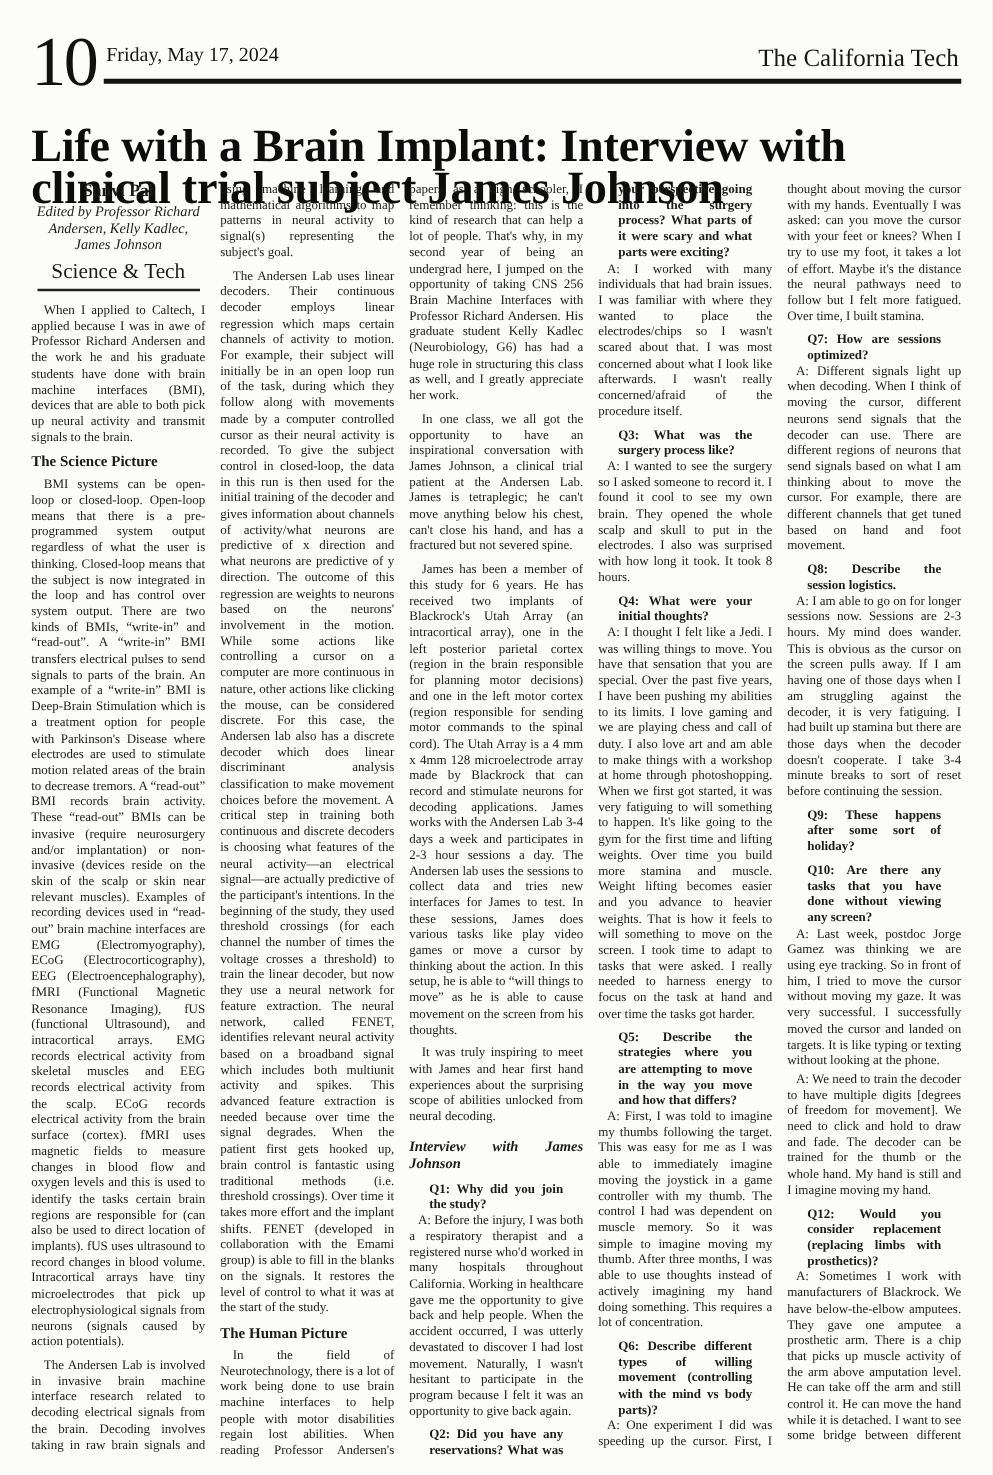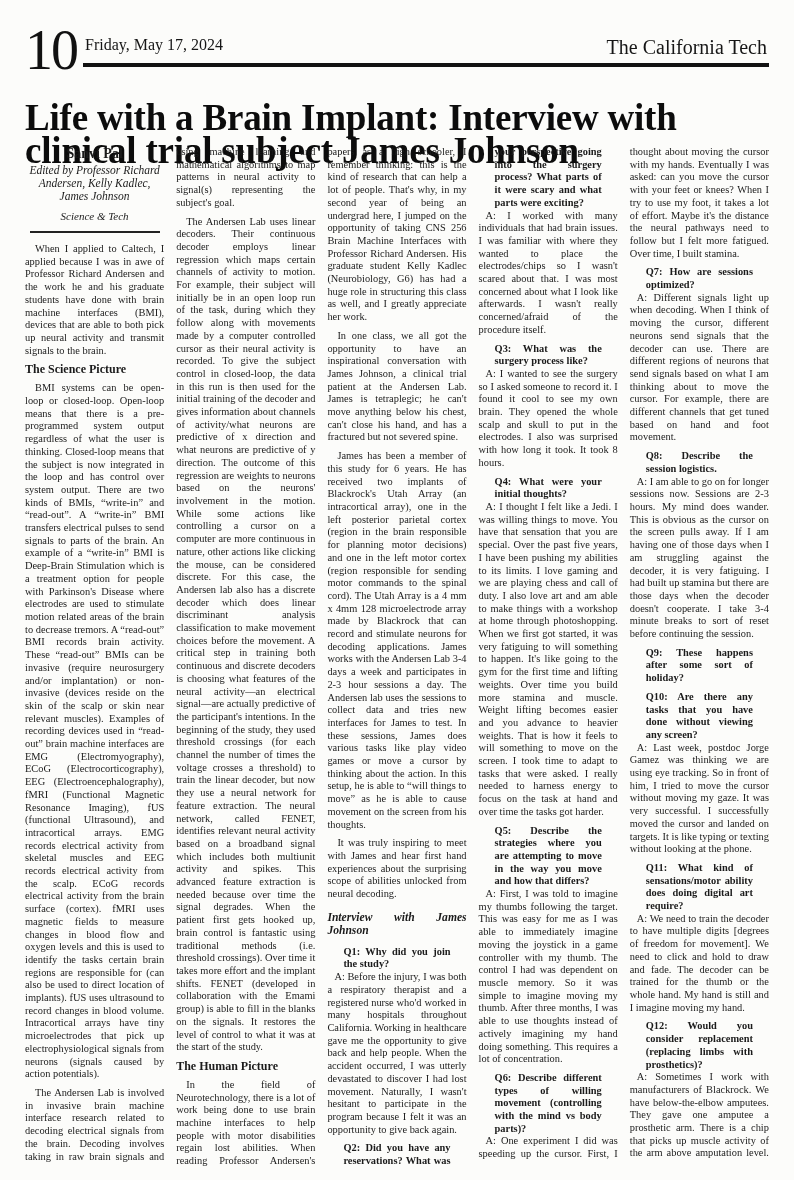--- a/index.html
+++ b/index.html
@@ -43,21 +43,21 @@
     position:absolute;left:25px;top:146px;
     width:744px;height:1022px;
     column-count:5;column-gap:12px;column-fill:auto;
     font-size:10.4px;line-height:12.7px;
     text-align:justify;
     overflow:hidden;
   }
   .byline{text-align:center;margin-bottom:10px;}
   .byline .author{font-weight:700;font-size:14px;line-height:16px;}
   .byline .edited{font-style:italic;font-size:11.5px;line-height:13px;margin-top:2px;}
-  .byline .section{font-size:11px;line-height:15px;margin-top:6px;font-style:italic;}
+  .byline .section{font-size:17px;line-height:15px;margin-top:6px;}
   .byline-rule{width:130px;height:2px;background:#222;margin:7px auto 0;}
   .para{margin:0 0 6px;text-indent:10px;}
   .sec-heading{
     font-weight:700;font-size:12px;line-height:13px;
     margin:6px 0 6px;text-align:left;text-indent:0;
   }
   .interview-heading{
     font-weight:700;font-size:11.6px;line-height:13.5px;
     margin:10px 0 8px;text-align:justify;text-indent:0;font-style:italic;
   }
@@ -114,19 +114,18 @@
     <p class="a">A: First, I was told to imagine my thumbs following the target. This was easy for me as I was able to immediately imagine moving the joystick in a game controller with my thumb. The control I had was dependent on muscle memory. So it was simple to imagine moving my thumb. After three months, I was able to use thoughts instead of actively imagining my hand doing something. This requires a lot of concentration.</p>
     <p class="q">Q6: Describe different types of willing movement (controlling with the mind vs body parts)?</p>
     <p class="a">A: One experiment I did was speeding up the cursor. First, I thought about moving the cursor with my hands. Eventually I was asked: can you move the cursor with your feet or knees? When I try to use my foot, it takes a lot of effort. Maybe it's the distance the neural pathways need to follow but I felt more fatigued. Over time, I built stamina.</p>
     <p class="q">Q7: How are sessions optimized?</p>
     <p class="a">A: Different signals light up when decoding. When I think of moving the cursor, different neurons send signals that the decoder can use. There are different regions of neurons that send signals based on what I am thinking about to move the cursor. For example, there are different channels that get tuned based on hand and foot movement.</p>
     <p class="q">Q8: Describe the session logistics.</p>
     <p class="a">A: I am able to go on for longer sessions now. Sessions are 2-3 hours. My mind does wander. This is obvious as the cursor on the screen pulls away. If I am having one of those days when I am struggling against the decoder, it is very fatiguing. I had built up stamina but there are those days when the decoder doesn't cooperate. I take 3-4 minute breaks to sort of reset before continuing the session.</p>
     <p class="q">Q9: These happens after some sort of holiday?</p>
     <p class="q">Q10: Are there any tasks that you have done without viewing any screen?</p>
     <p class="a">A: Last week, postdoc Jorge Gamez was thinking we are using eye tracking. So in front of him, I tried to move the cursor without moving my gaze. It was very successful. I successfully moved the cursor and landed on targets. It is like typing or texting without looking at the phone.</p>
-    <p class="q">Q11: What kind of sensations/motor ability does doing digital art require?</p>
     <p class="a">A: We need to train the decoder to have multiple digits [degrees of freedom for movement]. We need to click and hold to draw and fade. The decoder can be trained for the thumb or the whole hand. My hand is still and I imagine moving my hand.</p>
     <p class="q">Q12: Would you consider replacement (replacing limbs with prosthetics)?</p>
     <p class="a">A: Sometimes I work with manufacturers of Blackrock. We have below-the-elbow amputees. They gave one amputee a prosthetic arm. There is a chip that picks up muscle activity of the arm above amputation level. He can take off the arm and still control it. He can move the hand while it is detached. I want to see some bridge between different levels of spinal cord injury. So above the C4, make a device that connects from C3 to C6 so that the signal carries across the bridge. Bridging this gap between intact parts of the spinal cord can allow signal transmission and restore communication between the brain and body parts that couldn't move due to injury.</p>
 
   </div>
 </div>
 
 </body></html>

